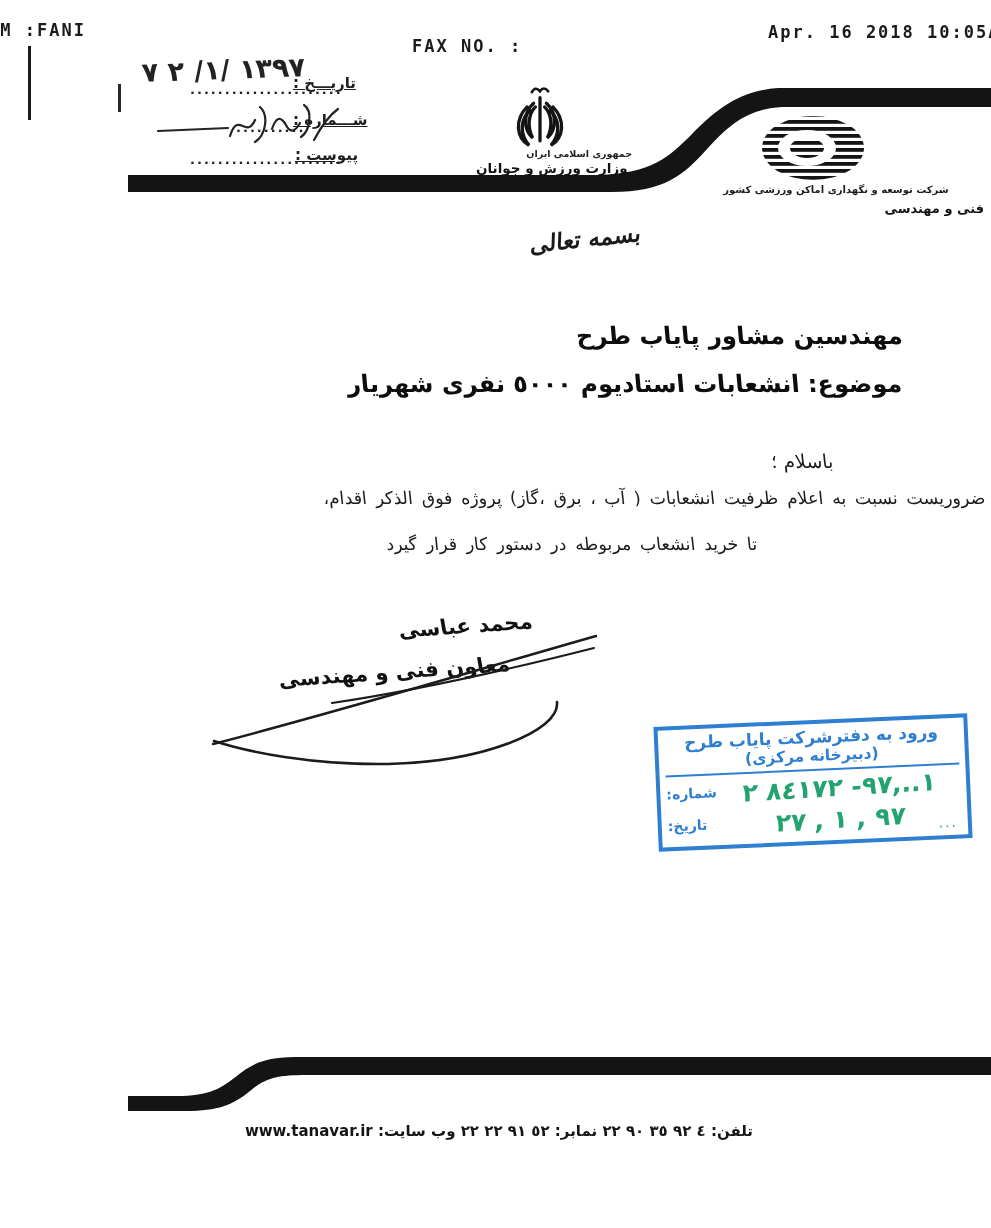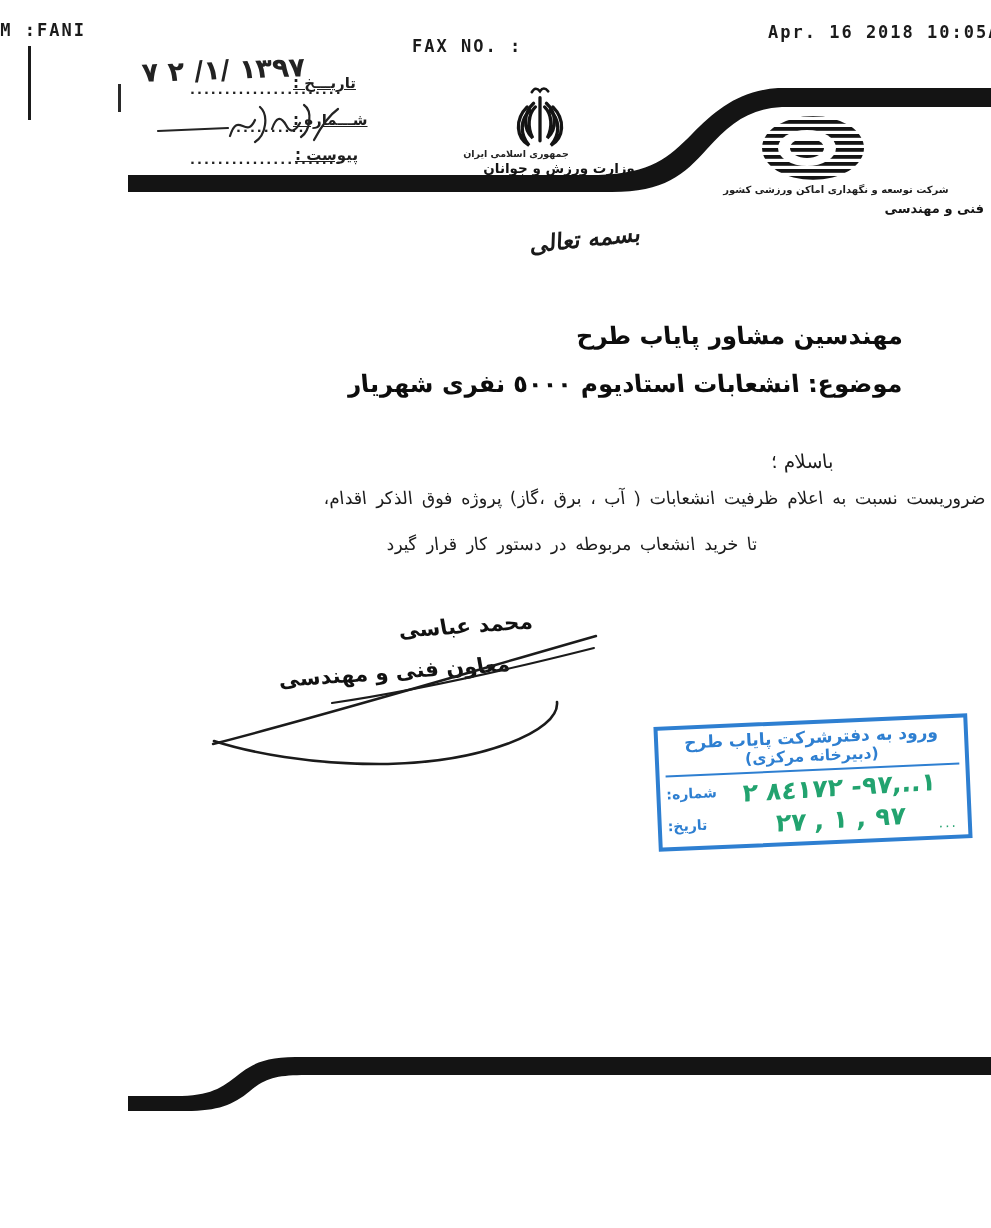--- a/index.html
+++ b/index.html
@@ -27,22 +27,22 @@
 
   
   .lh-label{font-size:15px;font-weight:bold;color:#1f1f1f;text-decoration:underline;}
   .lh-dots{font-size:13px;letter-spacing:2px;color:#222;font-weight:bold;}
   .hand-date{
     left:142px;top:54px;font-size:27px;font-weight:bold;color:#222;
     transform:rotate(-2deg) skewX(4deg);letter-spacing:5px;
   }
 
   
-  .ministry-small{left:441px;top:148px;width:150px;text-align:center;font-size:9.5px;font-weight:bold;color:#242424;}
-  .ministry-big{left:455px;top:160px;width:180px;text-align:right;font-size:13.5px;font-weight:bold;color:#141414;}
+  .ministry-small{left:482px;top:148px;width:150px;text-align:right;font-size:9.5px;font-weight:bold;color:#242424;}
+  .ministry-big{left:476px;top:160px;width:180px;text-align:left;font-size:13.5px;font-weight:bold;color:#141414;}
 
   
   .company1{left:688px;top:184px;width:296px;text-align:center;font-size:10px;font-weight:bold;color:#1d1d1d;}
   .company2{left:688px;top:201px;width:296px;text-align:right;font-size:13px;font-weight:bold;color:#141414;}
 
   .besmellah{left:528px;top:226px;font-size:23px;font-weight:bold;font-style:italic;
     transform:rotate(-6deg) skewX(6deg);color:#1a1a1a;}
 
   .h-recipient{right:89px;top:322px;font-size:24px;font-weight:bold;transform:skewX(5deg);color:#0d0d0d;}
   .h-subject{right:89px;top:370px;font-size:24px;font-weight:bold;transform:skewX(5deg);color:#0d0d0d;}
@@ -173,14 +173,15 @@
       <span class="stamp-lbl">تاریخ:</span>
       <span class="stamp-val">٩٧ , ١ , ٢٧</span>
     </div>
     <span class="stamp-dots">...</span>
   </div>
 
   <svg class="overlay" style="left:0;top:1040px;" width="991" height="80" viewBox="0 1040 991 80">
     <path d="M128,1096 L182,1096 C214,1095 224,1086 242,1072 C258,1060 272,1057 304,1057 L991,1057 L991,1075 L306,1075 C278,1075 265,1078 250,1091 C233,1105 218,1111 186,1111 L128,1111 Z" fill="#141414"></path>
   </svg>
 
+  <div class="abs footer-contact" dir="rtl">تلفن: ٤  ٩٢ ٣٥ ٩٠ ٢٢  نمابر: ٥٢ ٩١ ٢٢ ٢٢  وب سایت: www.tanavar.ir</div>
 
 </div>
 
 </body></html>

